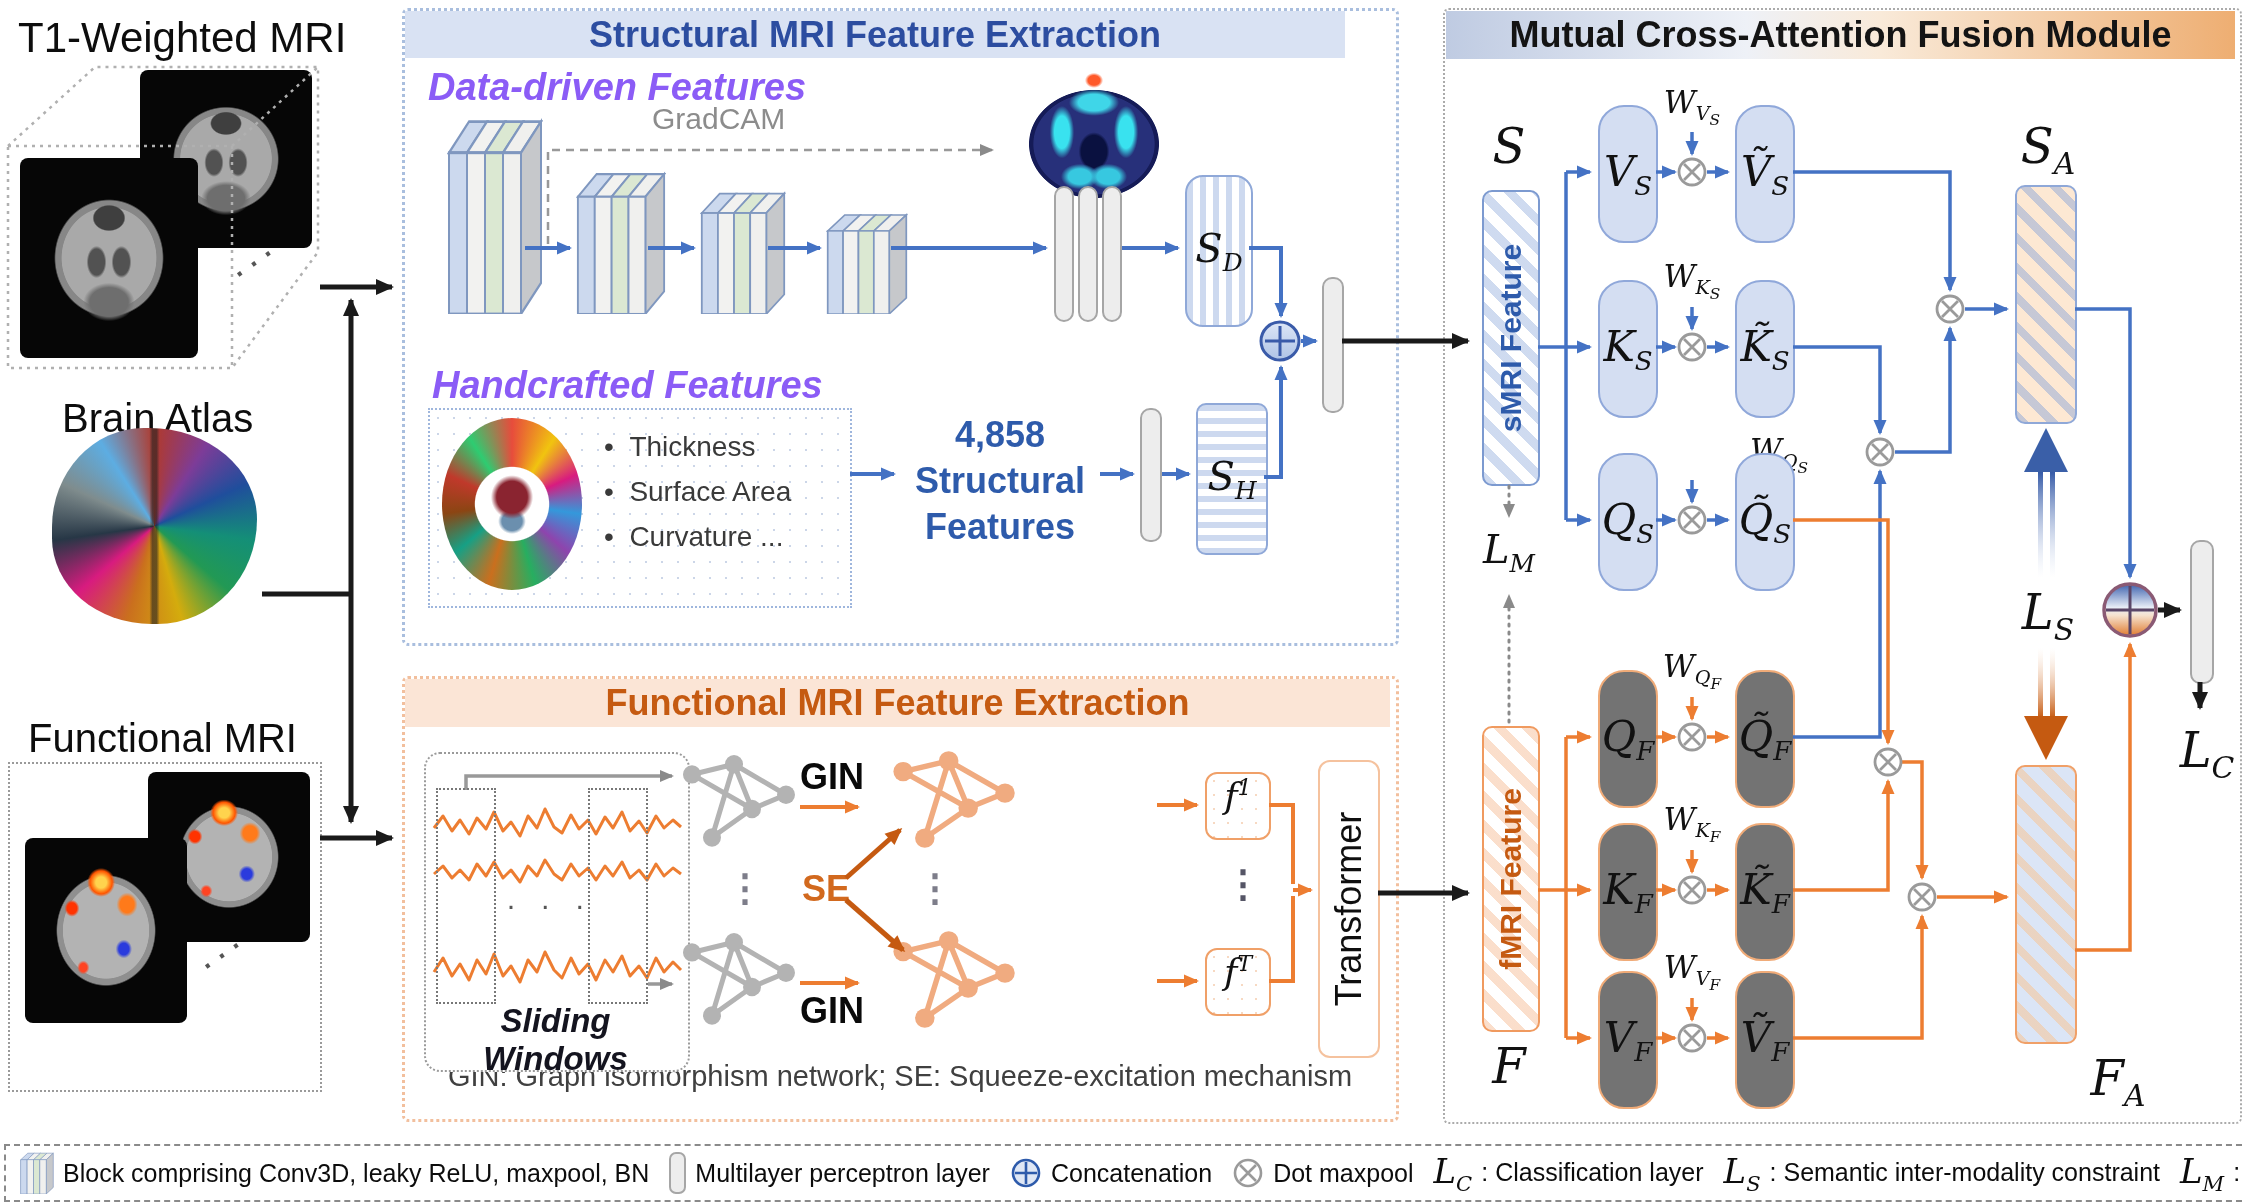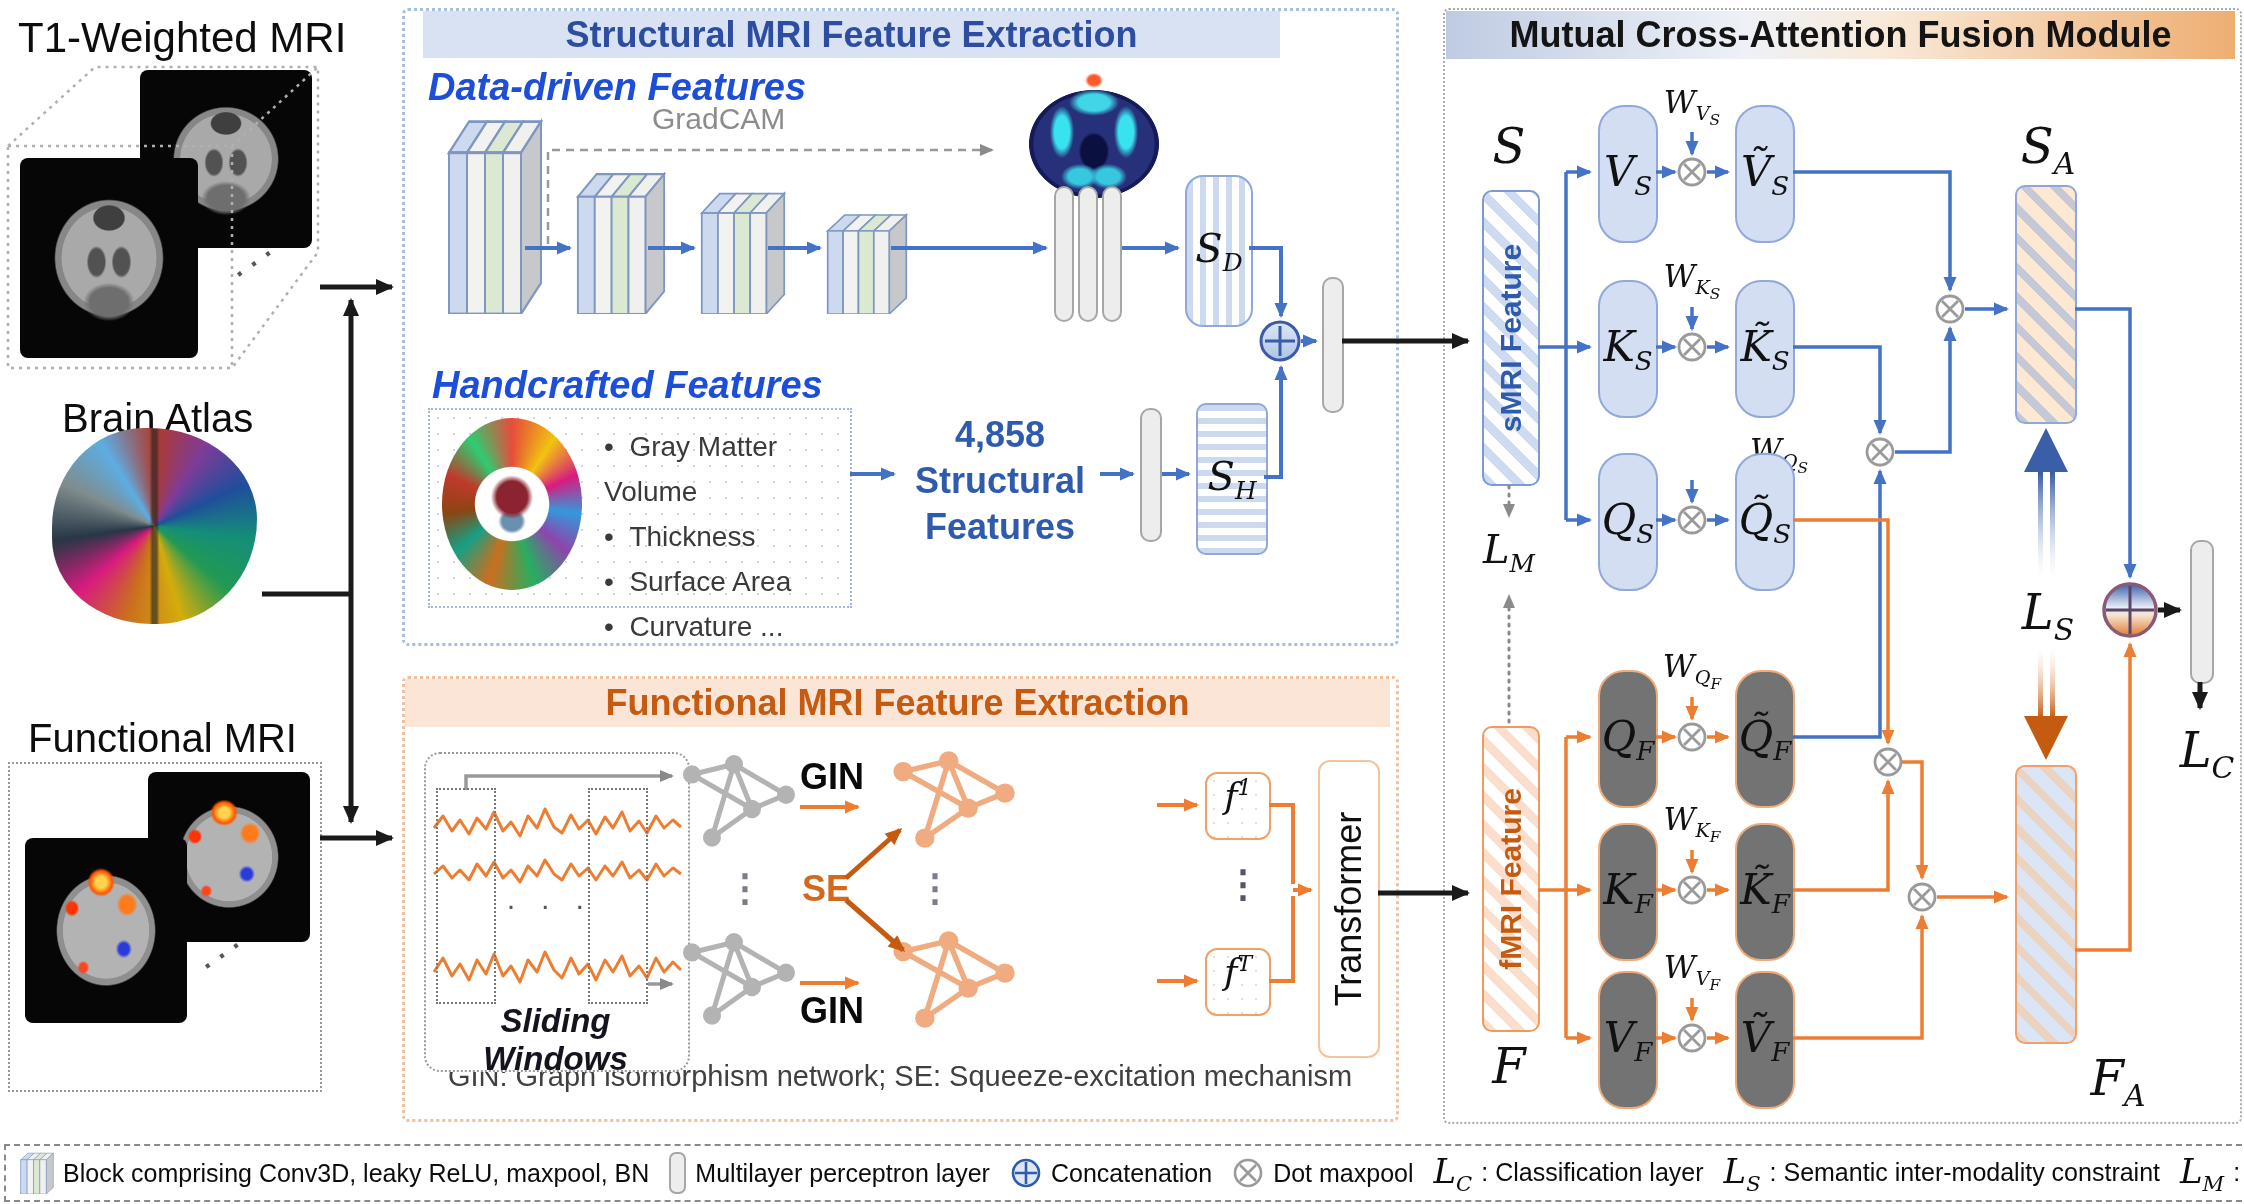--- a/index.html
+++ b/index.html
@@ -5,21 +5,21 @@
   html,body{margin:0;padding:0;background:#fff;}
   .stage{position:relative;width:2244px;height:1204px;background:#fff;overflow:hidden;
          font-family:"Liberation Sans",sans-serif;color:#111;}
   .abs{position:absolute;}
   svg.overlay{position:absolute;left:0;top:0;width:2244px;height:1204px;pointer-events:none;z-index:3;}
   .z2{z-index:2;} .z4{z-index:4;}
 
   
   .h-input{font-size:42px;font-weight:normal;color:#0d0d0d;}
   .box-title{font-size:36px;font-weight:bold;text-align:center;}
-  .sec-label{font-size:38px;font-weight:bold;font-style:italic;color:#1d4ed8;}
+  .sec-label{font-size:38px;font-weight:bold;font-style:italic;color:#8b5cf6;}
 
   
   .bigbox{border-radius:6px;background:#fff;}
   .struct-box{border:3px dotted #a9bede;}
   .func-box{border:3px dotted #f2bf9d;}
   .fusion-box{border:2.5px dotted #ababab;}
   .legend-box{border:2.5px dashed #8a8a8a;display:flex;align-items:center;gap:20px;
               padding:0 14px;font-size:25px;white-space:nowrap;color:#0c0c0c;}
   .leg-item{display:flex;align-items:center;gap:9px;}
 
@@ -126,21 +126,21 @@
   <div class="abs h-input" style="left:62px;top:396px;font-size:40px;">Brain Atlas</div>
   <div class="atlas-brain" style="left:52px;top:428px;width:205px;height:196px;"></div>
 
   <div class="abs h-input" style="left:28px;top:716px;font-size:40px;">Functional MRI</div>
   <div class="abs" style="left:8px;top:762px;width:310px;height:326px;border:2.5px dotted #9a9a9a;"></div>
   <div class="fmrislice" style="left:148px;top:772px;width:162px;height:170px;"></div>
   <div class="fmrislice" style="left:25px;top:838px;width:162px;height:185px;"></div>
   <div class="dots" style="left:196px;top:930px;transform:rotate(-35deg);">···</div>
 
   <div class="abs bigbox struct-box" style="left:402px;top:8px;width:991px;height:632px;"></div>
-  <div class="abs hdr hdr-struct box-title" style="left:405px;top:11px;width:857px;height:47px;margin-left:18px;">
+  <div class="abs hdr hdr-struct box-title" style="left:405px;top:11px;width:940px;height:47px;">
     <span>Structural MRI Feature Extraction</span>
   </div>
   <div class="abs sec-label" style="left:428px;top:66px;">Data-driven Features</div>
   <div class="abs gray-text" style="left:652px;top:102px;font-size:30px;">GradCAM</div>
   <div class="gradcam-brain" style="left:1005px;top:70px;width:178px;height:148px;"></div>
 
   <svg class="abs z2" style="left:447px;top:116px;" width="96" height="198" viewBox="0 0 96 140" preserveAspectRatio="none">
       <use href="#sym-conv"></use>
     </svg>
   <svg class="abs z2" style="left:576px;top:170px;" width="90" height="144" viewBox="0 0 96 140" preserveAspectRatio="none">
@@ -158,21 +158,20 @@
   <div class="graybar" style="left:1102px;top:186px;width:16px;height:132px;"></div>
 
   <div class="abs sdbox z2" style="left:1185px;top:175px;width:64px;height:148px;">
     <span class="mi m40"><span>S</span><sub>D</sub></span>
   </div>
 
   <div class="abs sec-label" style="left:432px;top:364px;">Handcrafted Features</div>
   <div class="abs dotted-pane z2" style="left:428px;top:408px;width:420px;height:196px;"></div>
   <div class="atlas-slice z2" style="left:442px;top:418px;width:140px;height:172px;z-index:4;position:absolute;"></div>
   <div class="abs z4" style="left:604px;top:424px;width:240px;font-size:28px;color:#3a3a3a;line-height:45px;">
-    <div>•&nbsp;&nbsp;<span>Gray Matter Volume</span></div>
     <div>•&nbsp;&nbsp;<span>Thickness</span></div>
     <div>•&nbsp;&nbsp;<span>Surface Area</span></div>
     <div>•&nbsp;&nbsp;<span>Curvature ...</span></div>
   </div>
   <div class="abs center" style="left:905px;top:412px;width:190px;font-size:36px;font-weight:bold;color:#2e5bab;line-height:46px;">
     <div>4,858</div>
     <div>Structural</div>
     <div>Features</div>
   </div>
   <div class="graybar" style="left:1140px;top:408px;width:18px;height:130px;"></div>

